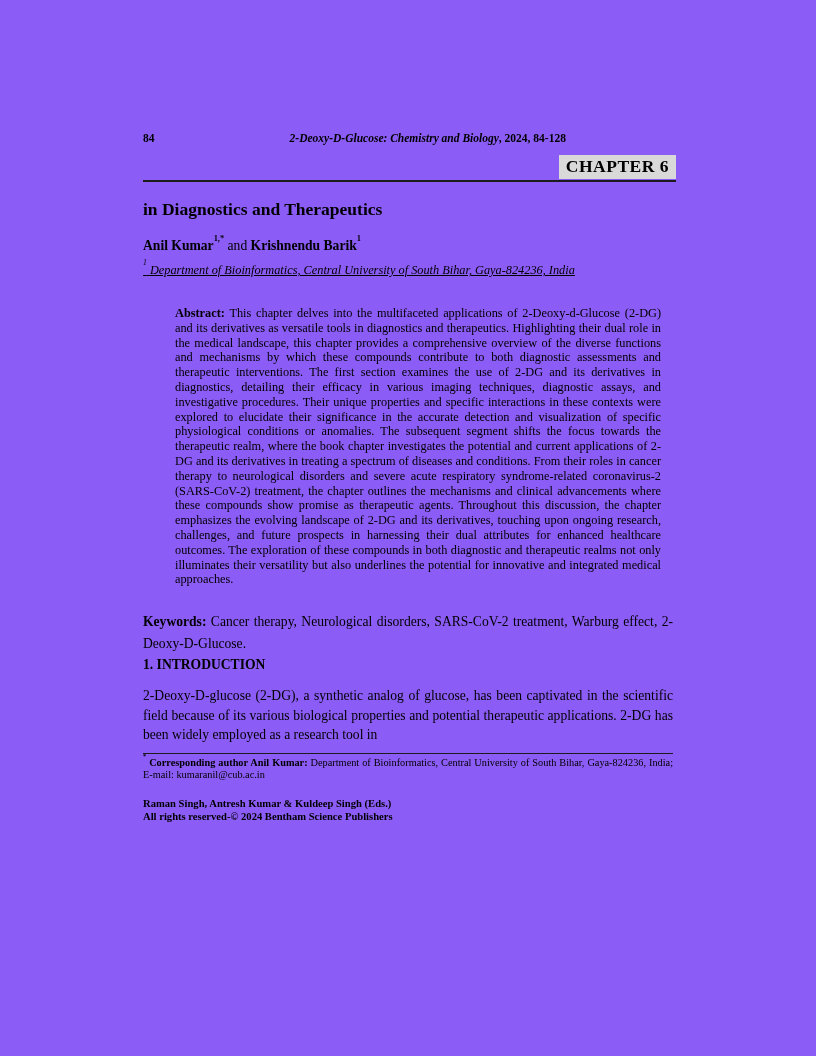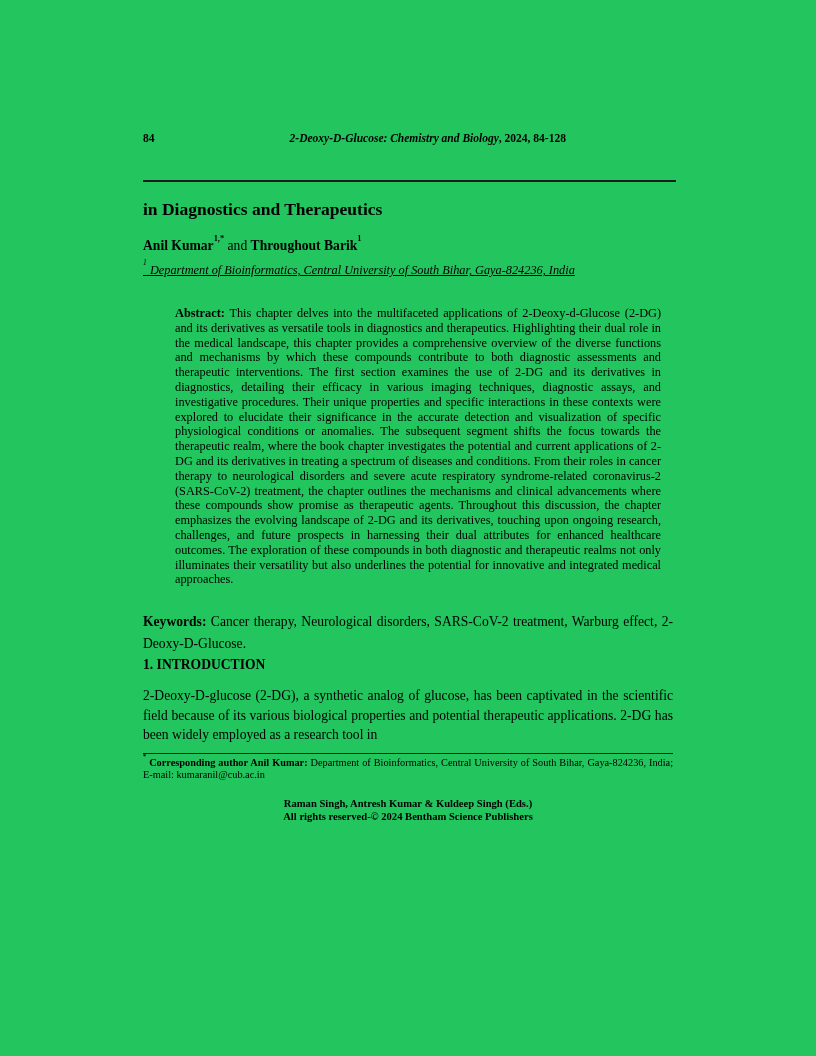--- a/index.html
+++ b/index.html
@@ -4,21 +4,21 @@
 <style>
   html, body {
     margin: 0;
     padding: 0;
     background: #ffffff;
   }
   .page {
     position: relative;
     width: 816px;
     height: 1056px;
-    background: #22c55e;
+    background: #8b5cf6;
     color: #000000;
     font-family: "Liberation Serif", serif;
     overflow: hidden;
   }
   
   .header-row {
     position: absolute;
     top: 132px;
     left: 143px;
     width: 530px;
@@ -124,48 +124,50 @@
     margin-top: 8px;
     border-top: 1.5px solid #1c1c1c;
     padding-top: 3px;
     font-size: 10.3px;
     line-height: 12.5px;
     text-align: justify;
   }
   .footnote-label { font-weight: bold; }
   .book-footer {
     margin-top: 15px;
-    text-align: center;
     font-size: 10.6px;
     font-weight: bold;
     line-height: 13px;
   }
 </style>
 </head>
 <body>
 
 <div class="page">
 
   <div class="header-row">
     <span class="page-number">84</span>
     <span class="running-title"><span class="it">2-Deoxy-D-Glucose: Chemistry and Biology</span><span>, 2024, 84-128</span></span>
   </div>
 
+  <div class="chapter-badge-row">
+    <span class="chapter-badge">CHAPTER 6</span>
+  </div>
   <div class="header-rule"></div>
 
   <div class="flow">
 
     <div class="chapter-title">
       <div>in Diagnostics and Therapeutics</div>
     </div>
 
     <div class="authors-line">
       <span class="author-name">Anil Kumar</span><sup class="s author-name">1,*</sup>
       <span>and</span>
-      <span class="author-name">Throughout Barik</span><sup class="s author-name">1</sup>
+      <span class="author-name">Krishnendu Barik</span><sup class="s author-name">1</sup>
     </div>
 
     <div class="affiliation-line">
       <sup class="s">1</sup>
       <span>Department of Bioinformatics, Central University of South Bihar, Gaya-824236, India</span>
     </div>
 
     <div class="abstract-block">
       <span class="abstract-label">Abstract:</span>
       <span>This chapter delves into the multifaceted applications of 2-Deoxy-d-Glucose (2-DG) and its derivatives as versatile tools in diagnostics and therapeutics. Highlighting their dual role in the medical landscape, this chapter provides a comprehensive overview of the diverse functions and mechanisms by which these compounds contribute to both diagnostic assessments and therapeutic interventions. The first section examines the use of 2-DG and its derivatives in diagnostics, detailing their efficacy in various imaging techniques, diagnostic assays, and investigative procedures. Their unique properties and specific interactions in these contexts were explored to elucidate their significance in the accurate detection and visualization of specific physiological conditions or anomalies. The subsequent segment shifts the focus towards the therapeutic realm, where the book chapter investigates the potential and current applications of 2-DG and its derivatives in treating a spectrum of diseases and conditions. From their roles in cancer therapy to neurological disorders and severe acute respiratory syndrome-related coronavirus-2 (SARS-CoV-2) treatment, the chapter outlines the mechanisms and clinical advancements where these compounds show promise as therapeutic agents. Throughout this discussion, the chapter emphasizes the evolving landscape of 2-DG and its derivatives, touching upon ongoing research, challenges, and future prospects in harnessing their dual attributes for enhanced healthcare outcomes. The exploration of these compounds in both diagnostic and therapeutic realms not only illuminates their versatility but also underlines the potential for innovative and integrated medical approaches.</span>

